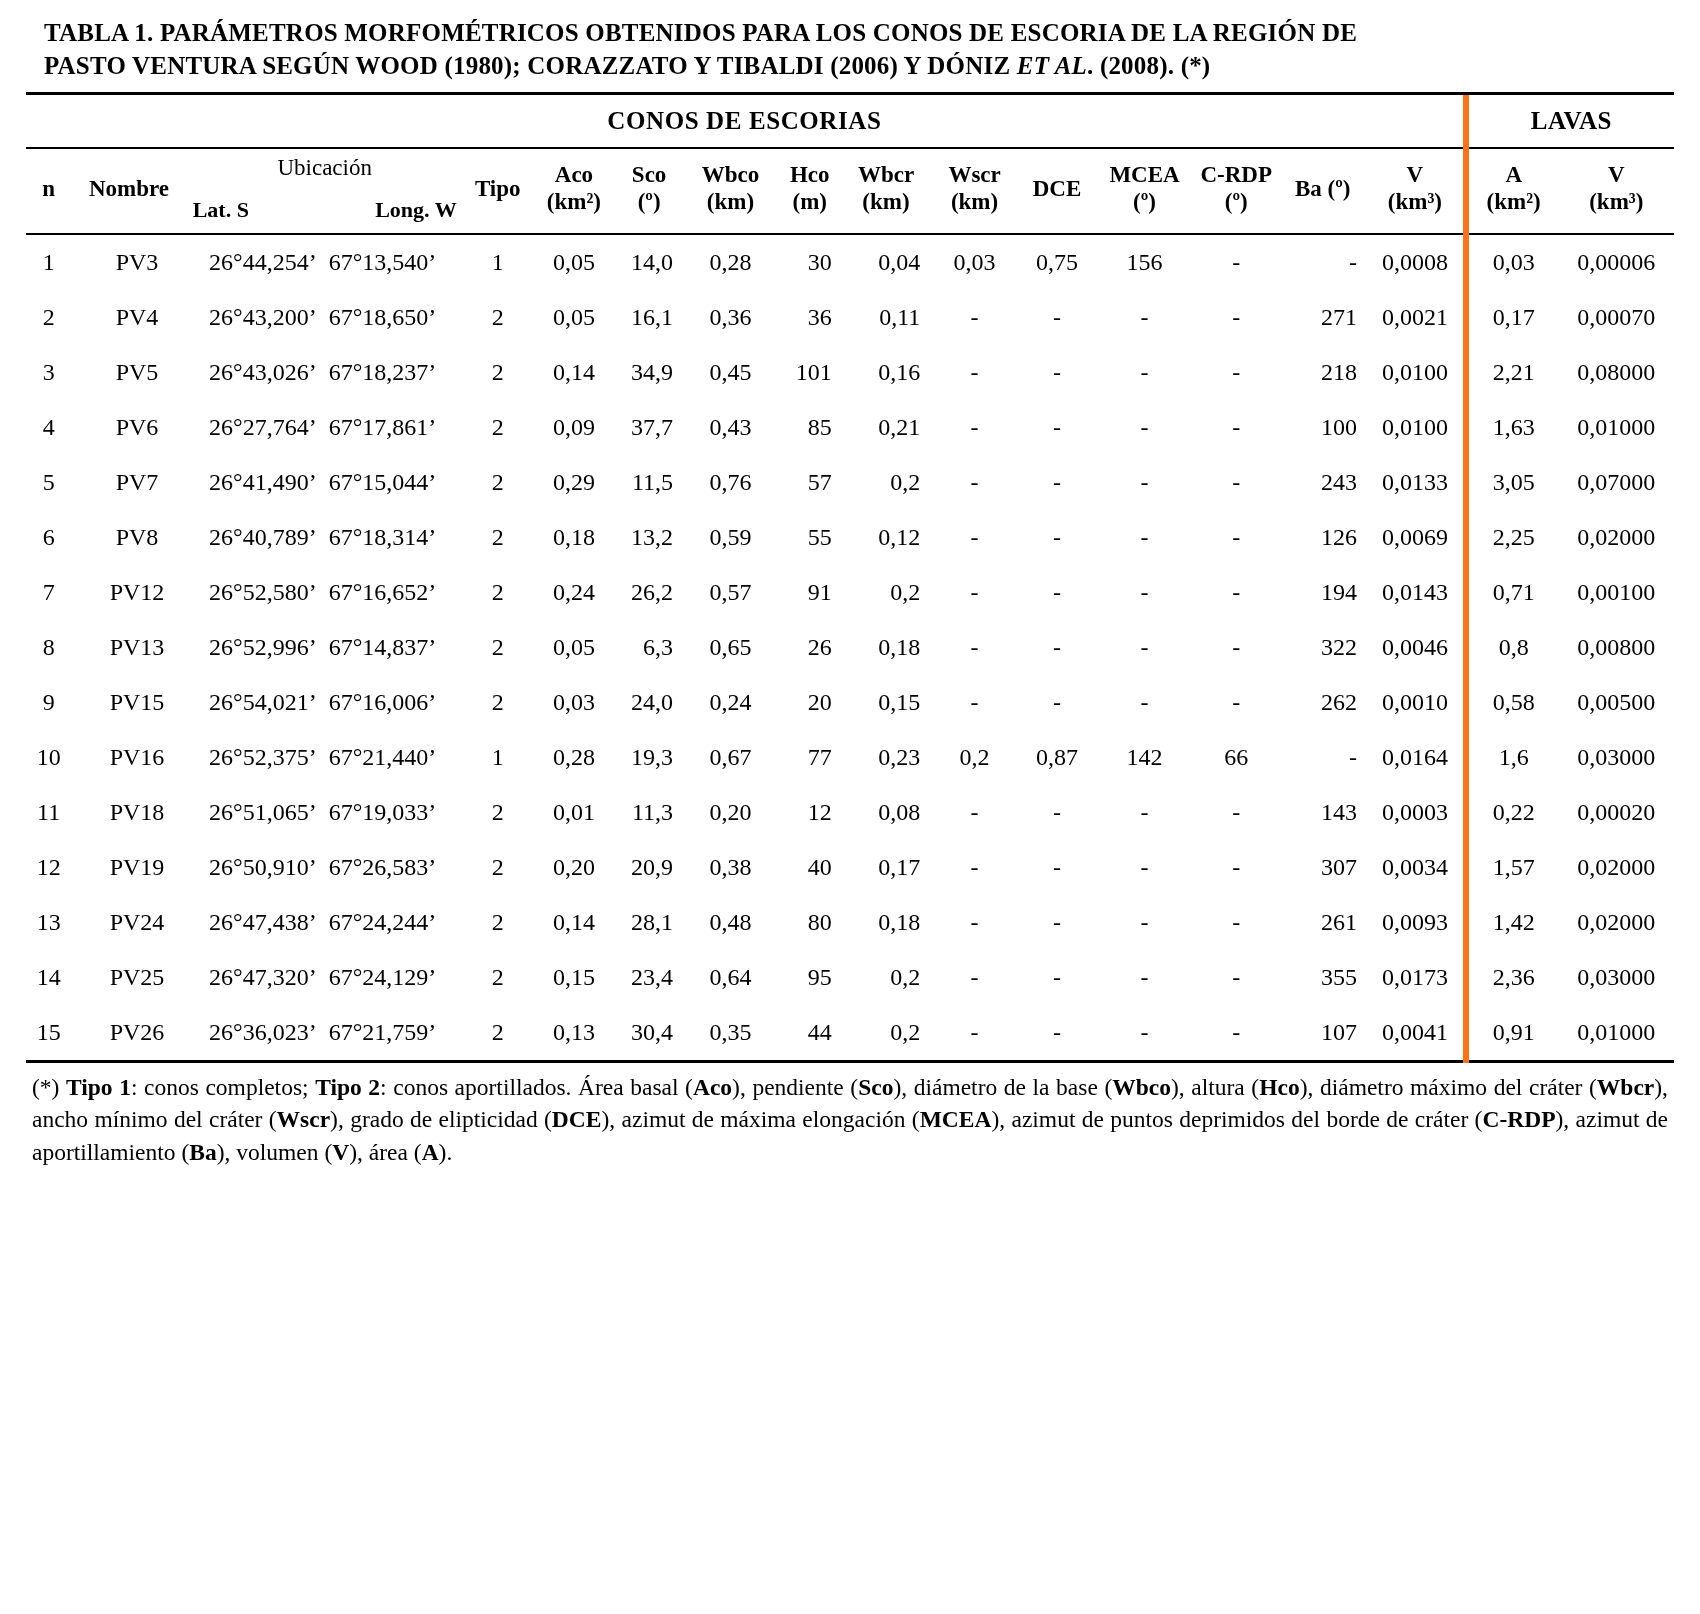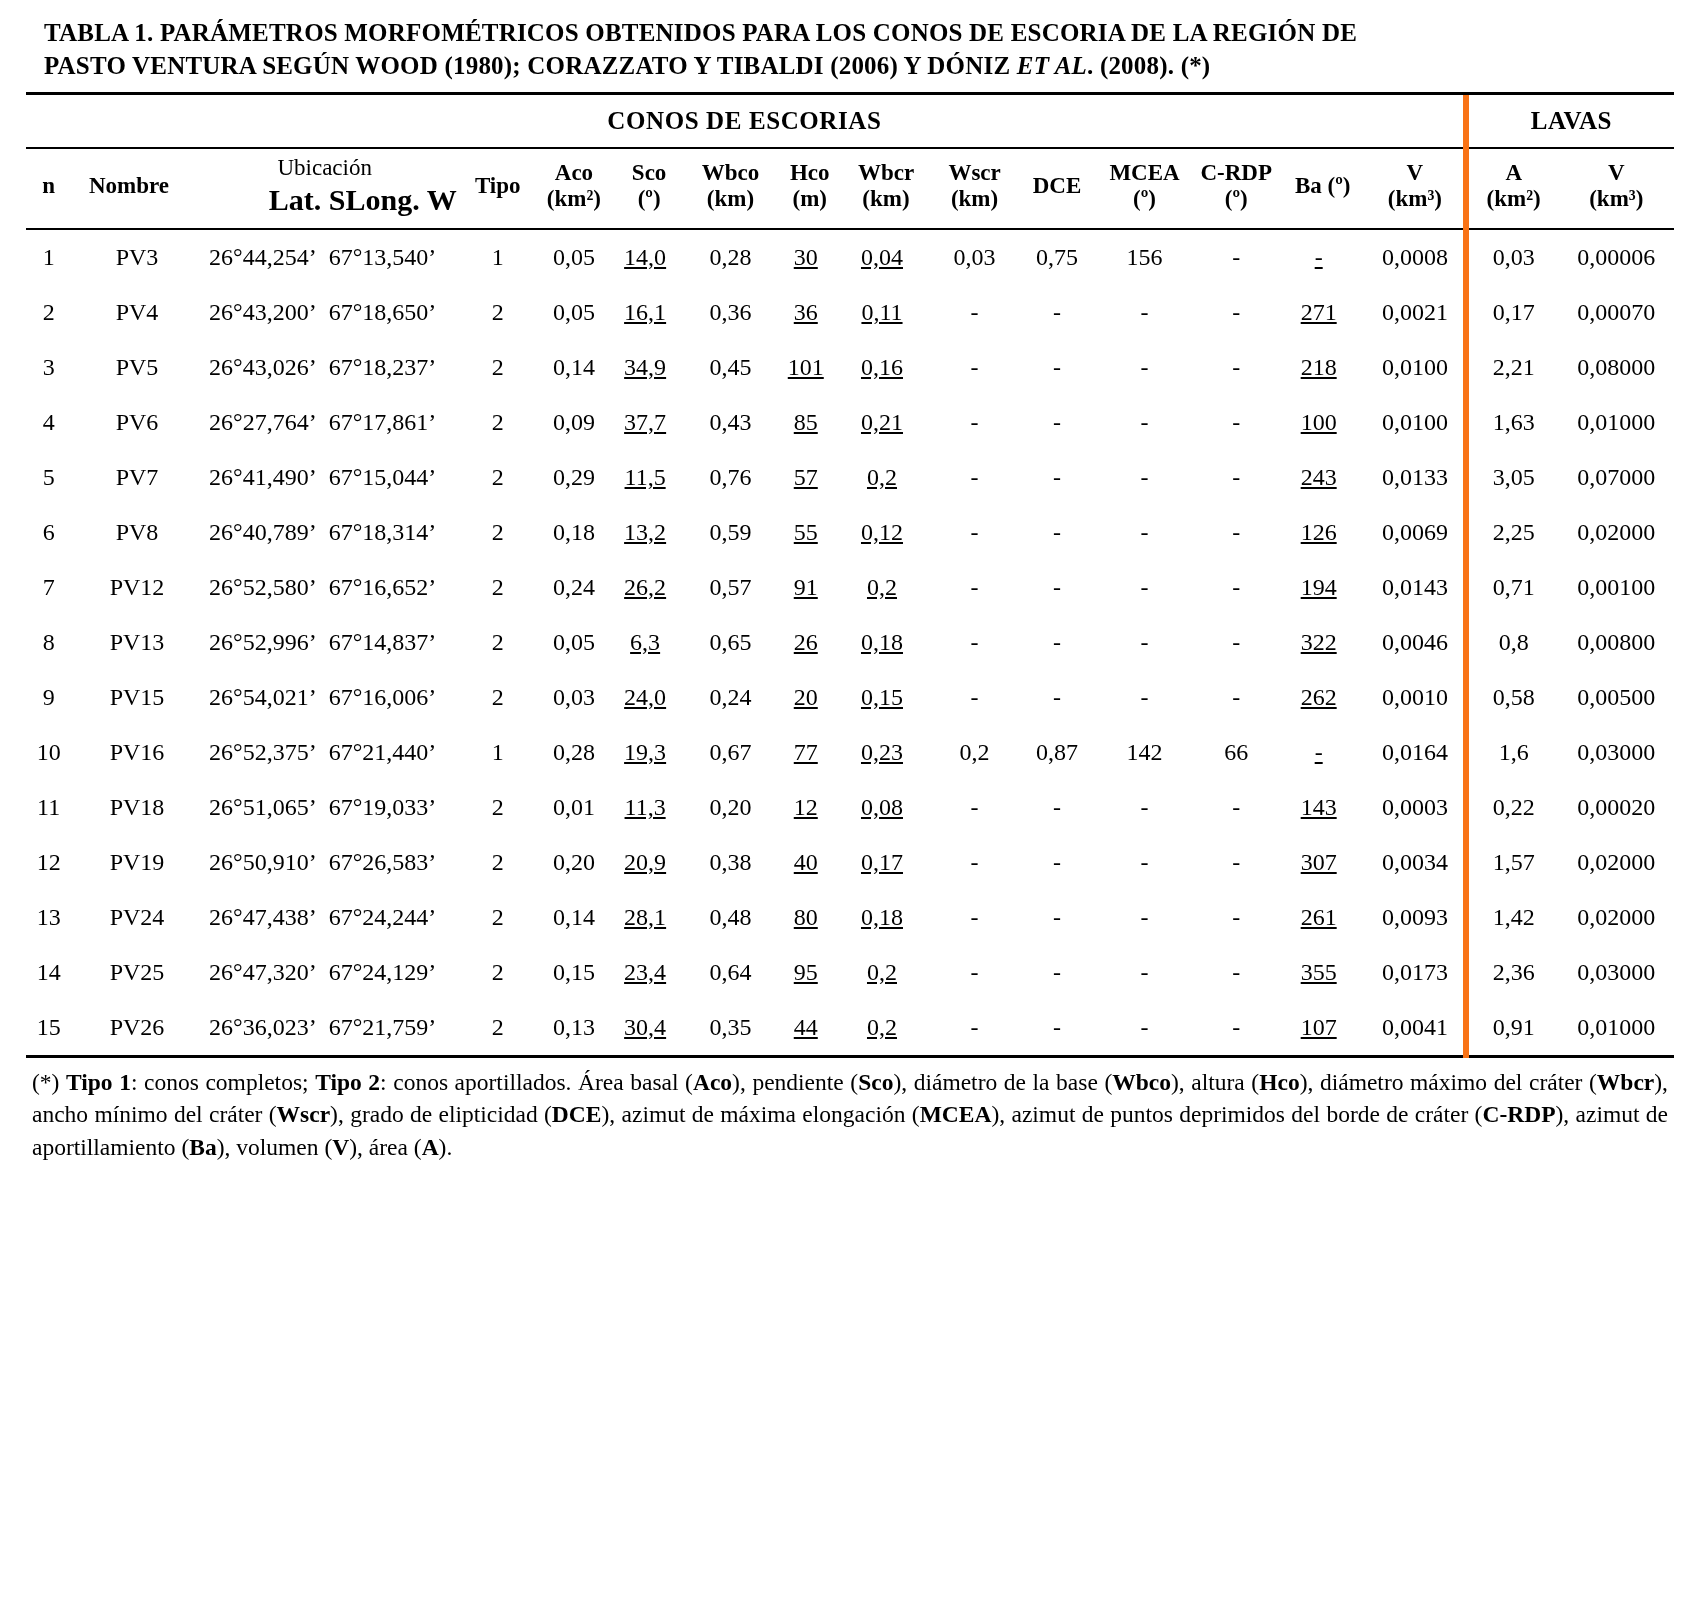--- a/index.html
+++ b/index.html
@@ -56,36 +56,37 @@
   }
   .colhead .sub { font-weight: bold; display: block; }
 
   .ubic-title {
     font-weight: normal;
     font-size: 23px;
     padding-bottom: 2px;
   }
   .ubic-sub {
     display: flex;
-    justify-content: flex-end;
+    justify-content: space-between;
     font-weight: bold;
-    font-size: 30px;
+    font-size: 22px;
     padding: 0 4px;
+    margin-top: 14px;
   }
 
   tbody.data tr td {
     padding: 14px 2px 14px 2px;
     font-size: 24px;
     text-align: center;
     white-space: nowrap;
   }
   tbody.data tr td.name { text-align: center; padding-left: 18px;}
   tbody.data tr td.lat { text-align: right; padding-right: 6px;}
   tbody.data tr td.lon { text-align: left; padding-left: 6px;}
-  tbody.data tr td.num-r { text-align: center; padding-right: 10px; text-decoration: underline;}
+  tbody.data tr td.num-r { text-align: right; padding-right: 10px;}
 
   .footnote {
     margin-top: 8px;
     font-size: 23.5px;
     line-height: 1.38;
     text-align: justify;
     text-indent: 0;
     padding: 0 6px;
   }
   .footnote p { margin: 0; }

